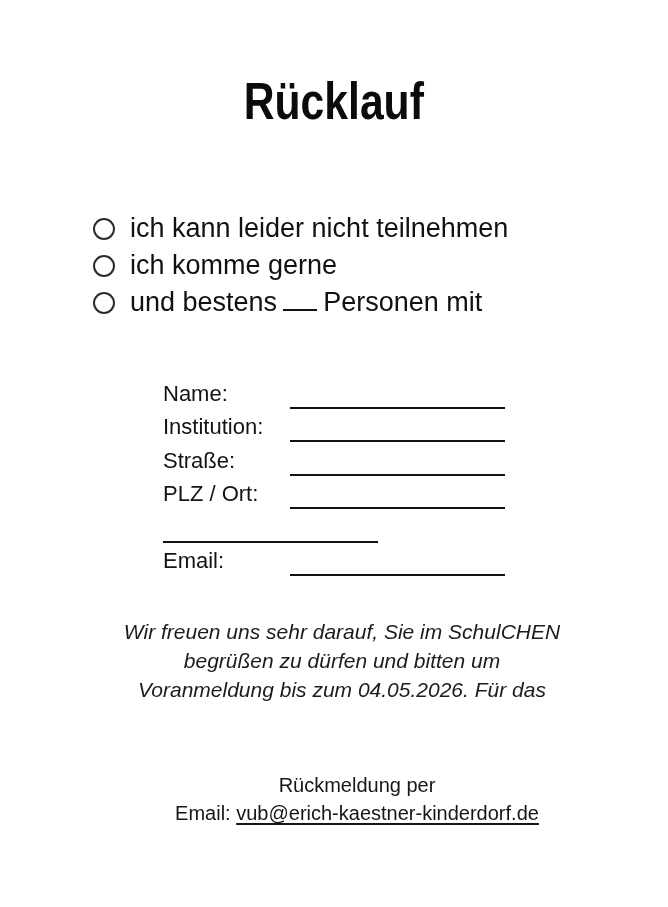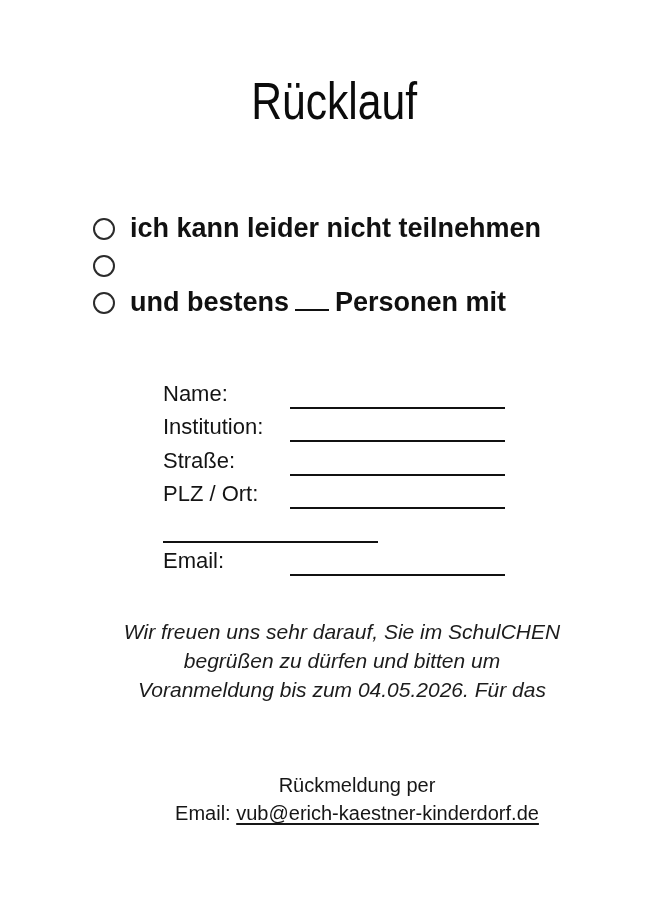--- a/index.html
+++ b/index.html
@@ -19,21 +19,21 @@
 
   
   .title {
     position: absolute;
     top: 74px;
     left: 0;
     width: 100%;
     margin: 0;
     text-align: center;
     font-size: 52px;
-    font-weight: normal;
+    font-weight: bold;
     line-height: 1.05;
     color: #0b0b0b;
   }
   .title-inner {
     display: inline-block;
     transform: scaleX(0.82);
     transform-origin: center;
     letter-spacing: 0px;
   }
 
@@ -56,21 +56,20 @@
     border-radius: 50%;
     background: #ffffff;
     margin-right: 15px;
     box-sizing: border-box;
     cursor: pointer;
   }
   .option-label {
     font-size: 27px;
     color: #111111;
     white-space: nowrap;
-    font-weight: bold;
   }
   .inline-blank {
     display: inline-block;
     width: 34px;
     height: 4px;
     border-bottom: 2px solid #111111;
     margin: 0 6px;
     vertical-align: baseline;
   }
 
@@ -141,20 +140,21 @@
     <span class="title-inner">Rücklauf</span>
   </h1>
 
   <div class="options">
     <div class="option">
       <span class="radio"></span>
       <span class="option-label">ich kann leider nicht teilnehmen</span>
     </div>
     <div class="option">
       <span class="radio"></span>
+      <span class="option-label">ich komme gerne</span>
     </div>
     <div class="option">
       <span class="radio"></span>
       <span class="option-label"><span>und bestens</span><span class="inline-blank"></span><span>Personen mit</span></span>
     </div>
   </div>
 
   <div class="fields">
     <div class="field-row">
       <span class="field-label">Name:</span>

